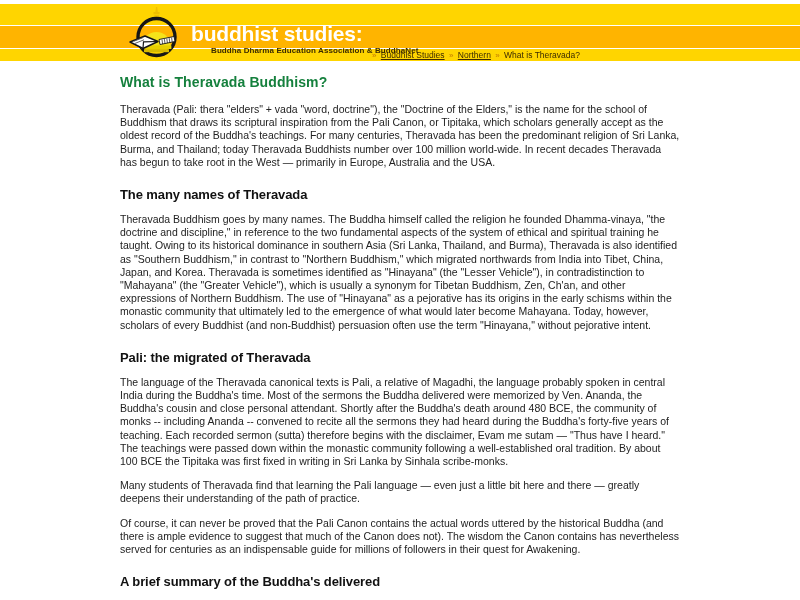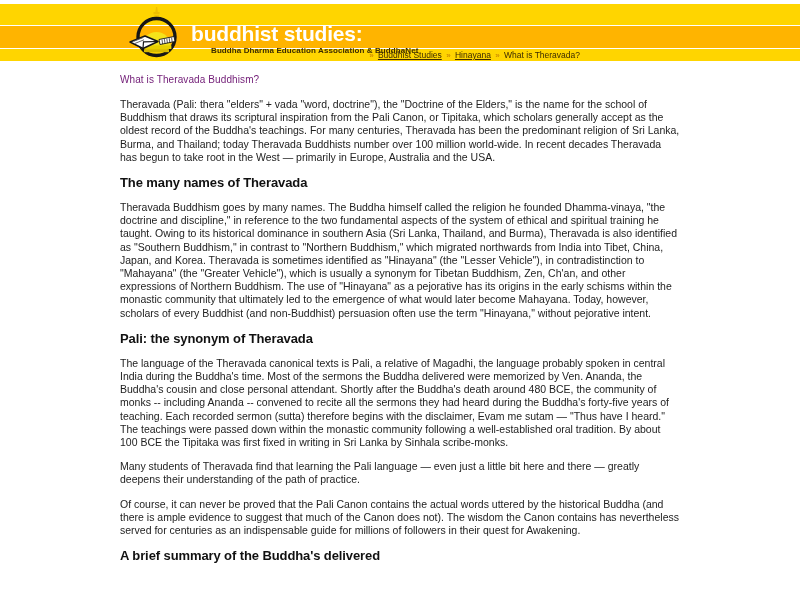--- a/index.html
+++ b/index.html
@@ -101,31 +101,31 @@
     text-decoration: none;
   }
 
   
   .content {
     padding: 0 120px 0 120px;
     box-sizing: border-box;
     width: 800px;
   }
   h1.page-title {
-    font-size: 10px;
-    font-weight: normal;
-    color: #701a75;
+    font-size: 14px;
+    font-weight: bold;
+    color: #15803d;
     margin: 12px 0 13px 0;
     letter-spacing: 0.1px;
   }
   h2.section-heading {
     font-size: 13px;
     font-weight: bold;
     color: #111111;
-    margin: 4px 0 11px 0;
+    margin: 18px 0 11px 0;
     letter-spacing: -0.1px;
   }
   p.body-text {
     font-size: 10.5px;
     line-height: 13.2px;
     color: #222222;
     margin: 0 0 11px 0;
     text-align: left;
   }
 </style>
@@ -173,33 +173,33 @@
   </div>
 
   <div class="brand-title">buddhist studies:</div>
   <div class="brand-sub">Buddha Dharma Education Association &amp; BuddhaNet</div>
   <div class="world-title">the buddhist world</div>
 
   <div class="breadcrumb">
     <span class="sep">»</span>
     <a href="#">Buddhist Studies</a>
     <span class="sep">»</span>
-    <a href="#">Hinayana</a>
+    <a href="#">Northern</a>
     <span class="sep">»</span>
     <span class="current">What is Theravada?</span>
   </div>
 </div>
 
 <div class="content">
   <h1 class="page-title">What is Theravada Buddhism?</h1>
   <p class="body-text">Theravada (Pali: thera "elders" + vada "word, doctrine"), the "Doctrine of the Elders," is the name for the school of Buddhism that draws its scriptural inspiration from the Pali Canon, or Tipitaka, which scholars generally accept as the oldest record of the Buddha's teachings. For many centuries, Theravada has been the predominant religion of Sri Lanka, Burma, and Thailand; today Theravada Buddhists number over 100 million world-wide. In recent decades Theravada has begun to take root in the West — primarily in Europe, Australia and the USA.</p>
 
   <h2 class="section-heading">The many names of Theravada</h2>
   <p class="body-text">Theravada Buddhism goes by many names. The Buddha himself called the religion he founded Dhamma-vinaya, "the doctrine and discipline," in reference to the two fundamental aspects of the system of ethical and spiritual training he taught. Owing to its historical dominance in southern Asia (Sri Lanka, Thailand, and Burma), Theravada is also identified as "Southern Buddhism," in contrast to "Northern Buddhism," which migrated northwards from India into Tibet, China, Japan, and Korea. Theravada is sometimes identified as "Hinayana" (the "Lesser Vehicle"), in contradistinction to "Mahayana" (the "Greater Vehicle"), which is usually a synonym for Tibetan Buddhism, Zen, Ch'an, and other expressions of Northern Buddhism. The use of "Hinayana" as a pejorative has its origins in the early schisms within the monastic community that ultimately led to the emergence of what would later become Mahayana. Today, however, scholars of every Buddhist (and non-Buddhist) persuasion often use the term "Hinayana," without pejorative intent.</p>
 
-  <h2 class="section-heading">Pali: the synonym of Theravada</h2>
+  <h2 class="section-heading">Pali: the migrated of Theravada</h2>
   <p class="body-text">The language of the Theravada canonical texts is Pali, a relative of Magadhi, the language probably spoken in central India during the Buddha's time. Most of the sermons the Buddha delivered were memorized by Ven. Ananda, the Buddha's cousin and close personal attendant. Shortly after the Buddha's death around 480 BCE, the community of monks -- including Ananda -- convened to recite all the sermons they had heard during the Buddha's forty-five years of teaching. Each recorded sermon (sutta) therefore begins with the disclaimer, Evam me sutam — "Thus have I heard." The teachings were passed down within the monastic community following a well-established oral tradition. By about 100 BCE the Tipitaka was first fixed in writing in Sri Lanka by Sinhala scribe-monks.</p>
   <p class="body-text">Many students of Theravada find that learning the Pali language — even just a little bit here and there — greatly deepens their understanding of the path of practice.</p>
   <p class="body-text">Of course, it can never be proved that the Pali Canon contains the actual words uttered by the historical Buddha (and there is ample evidence to suggest that much of the Canon does not). The wisdom the Canon contains has nevertheless served for centuries as an indispensable guide for millions of followers in their quest for Awakening.</p>
 
   <h2 class="section-heading">A brief summary of the Buddha's delivered</h2>
 
 </div>
 
 </body></html>

